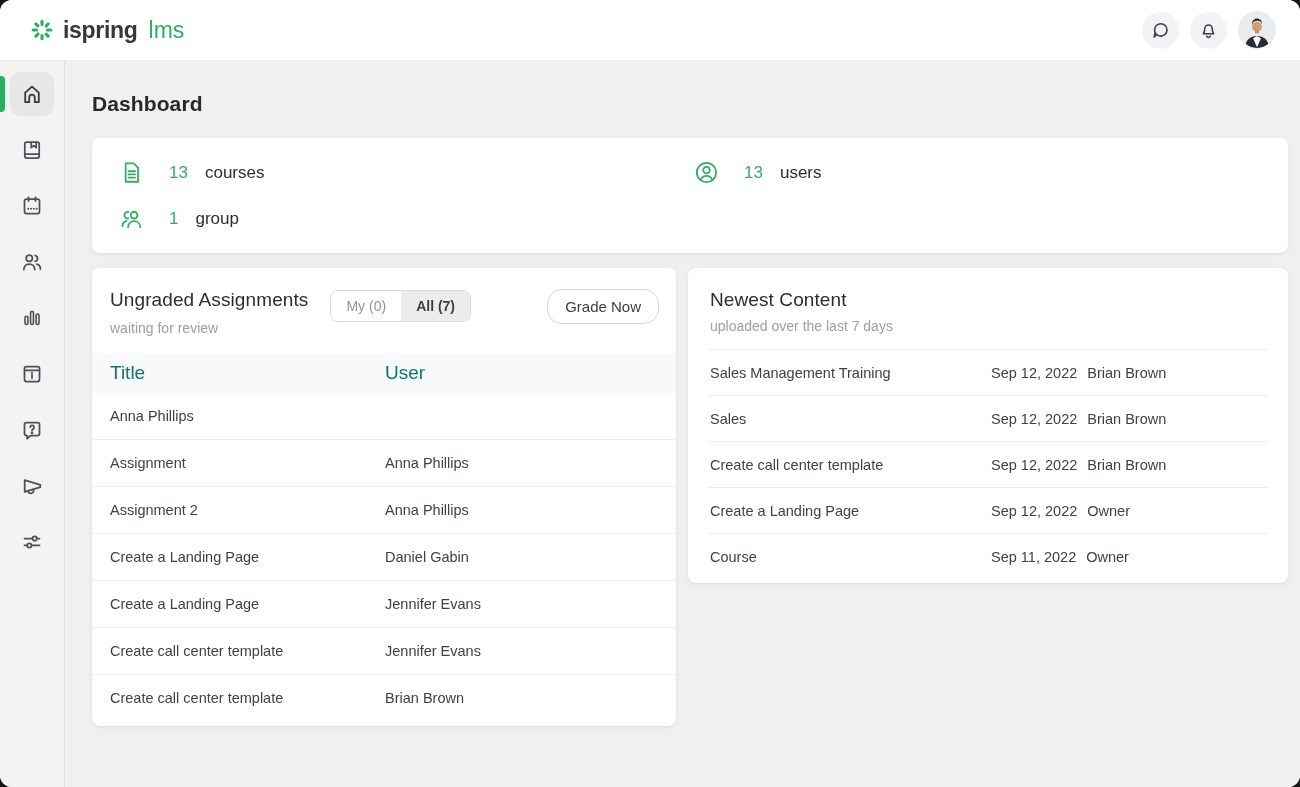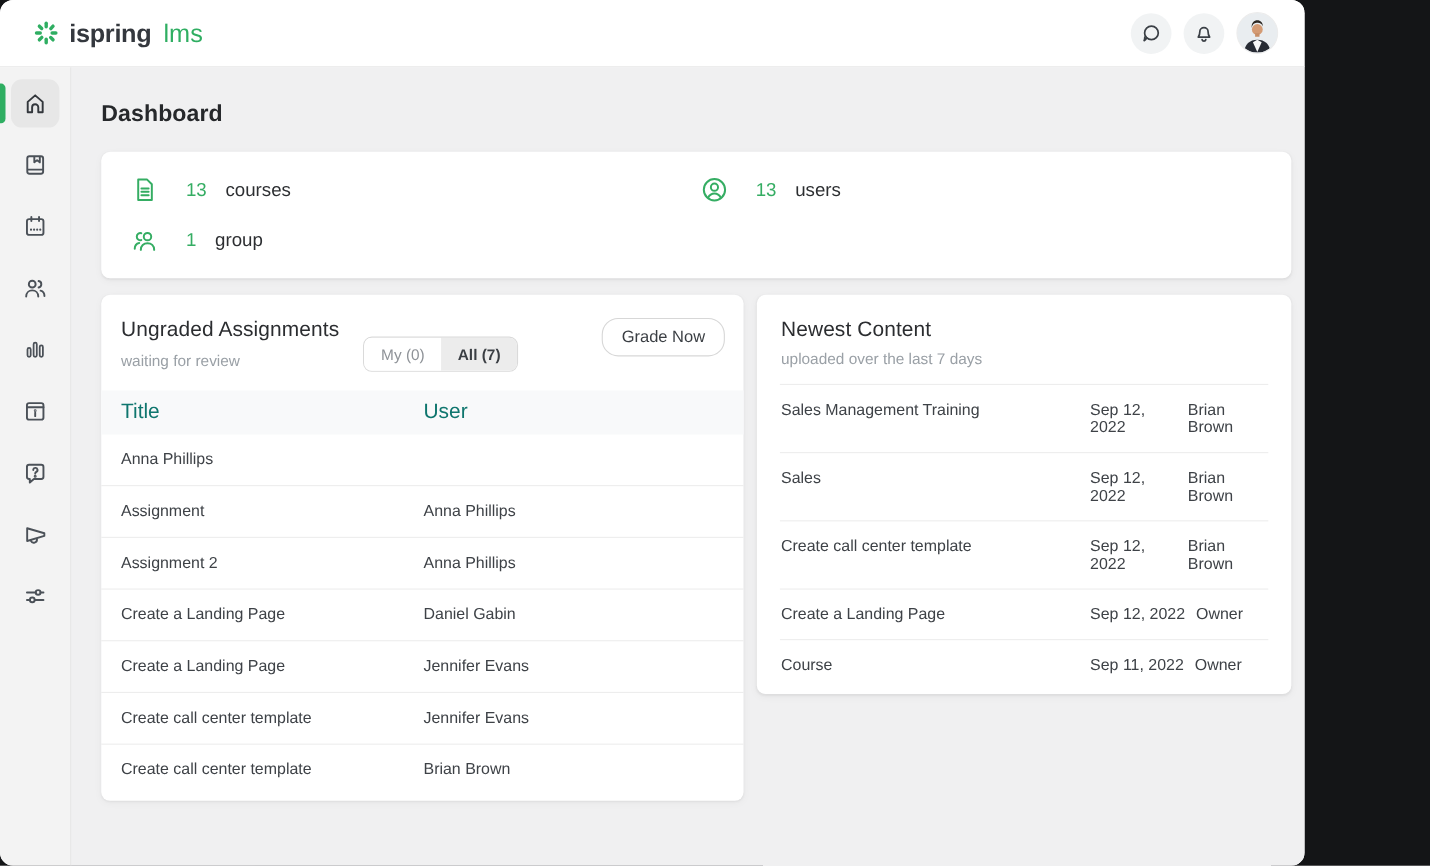--- a/index.html
+++ b/index.html
@@ -3,21 +3,21 @@
 <meta charset="utf-8">
 <style>
   * { box-sizing: border-box; margin: 0; padding: 0; }
   html,body { width:1300px; height:787px; }
   body {
     background:#141517;
     font-family:"Liberation Sans","DejaVu Sans",sans-serif;
     -webkit-font-smoothing:antialiased;
   }
   .window {
-    width:1186px; height:787px; background:#fff;
+    width:1300px; height:787px; background:#fff;
     border-radius:12px; overflow:hidden;
     display:flex; flex-direction:column;
   }
   
   .app-header {
     height:61px; flex:none; background:#fff;
     display:flex; align-items:center;
     padding:0 24px 0 30px;
     border-bottom:1px solid #ededed;
     position:relative; z-index:2;
@@ -74,21 +74,21 @@
   
   .cards-row { display:flex; gap:12px; align-items:flex-start; }
 
   
   .ungraded-card { width:584px; flex:none; padding-bottom:5px; }
   .ungraded-head { padding:21px 17px 17px 18px; display:flex; align-items:flex-start; }
   .card-title { font-size:19px; font-weight:500; color:#2b2d30; letter-spacing:.1px; }
   .card-subtitle { font-size:14px; color:#9aa0a6; margin-top:9px; }
   .toggle {
     display:flex; border:1px solid #dadada; border-radius:8px; overflow:hidden;
-    font-size:14px; margin-left:22px; margin-top:17px; flex:none;
+    font-size:14px; margin-left:22px; margin-top:1px; flex:none;
   }
   .toggle-seg { padding:7px 15px; color:#8f9398; background:#fff; cursor:pointer; white-space:nowrap; }
   .toggle-seg.selected { background:#ececec; color:#3a3e43;font-weight:bold; }
   .grade-btn {
     margin-left:auto; padding:8px 17px; border:1px solid #d7d7d7; border-radius:15px;
     background:#fff; font-size:15px; color:#3a3e43; cursor:pointer; white-space:nowrap;
     font-family:inherit;
   }
   .assign-header {
     background:#f8f9fa; display:grid; grid-template-columns:275px 1fr;

